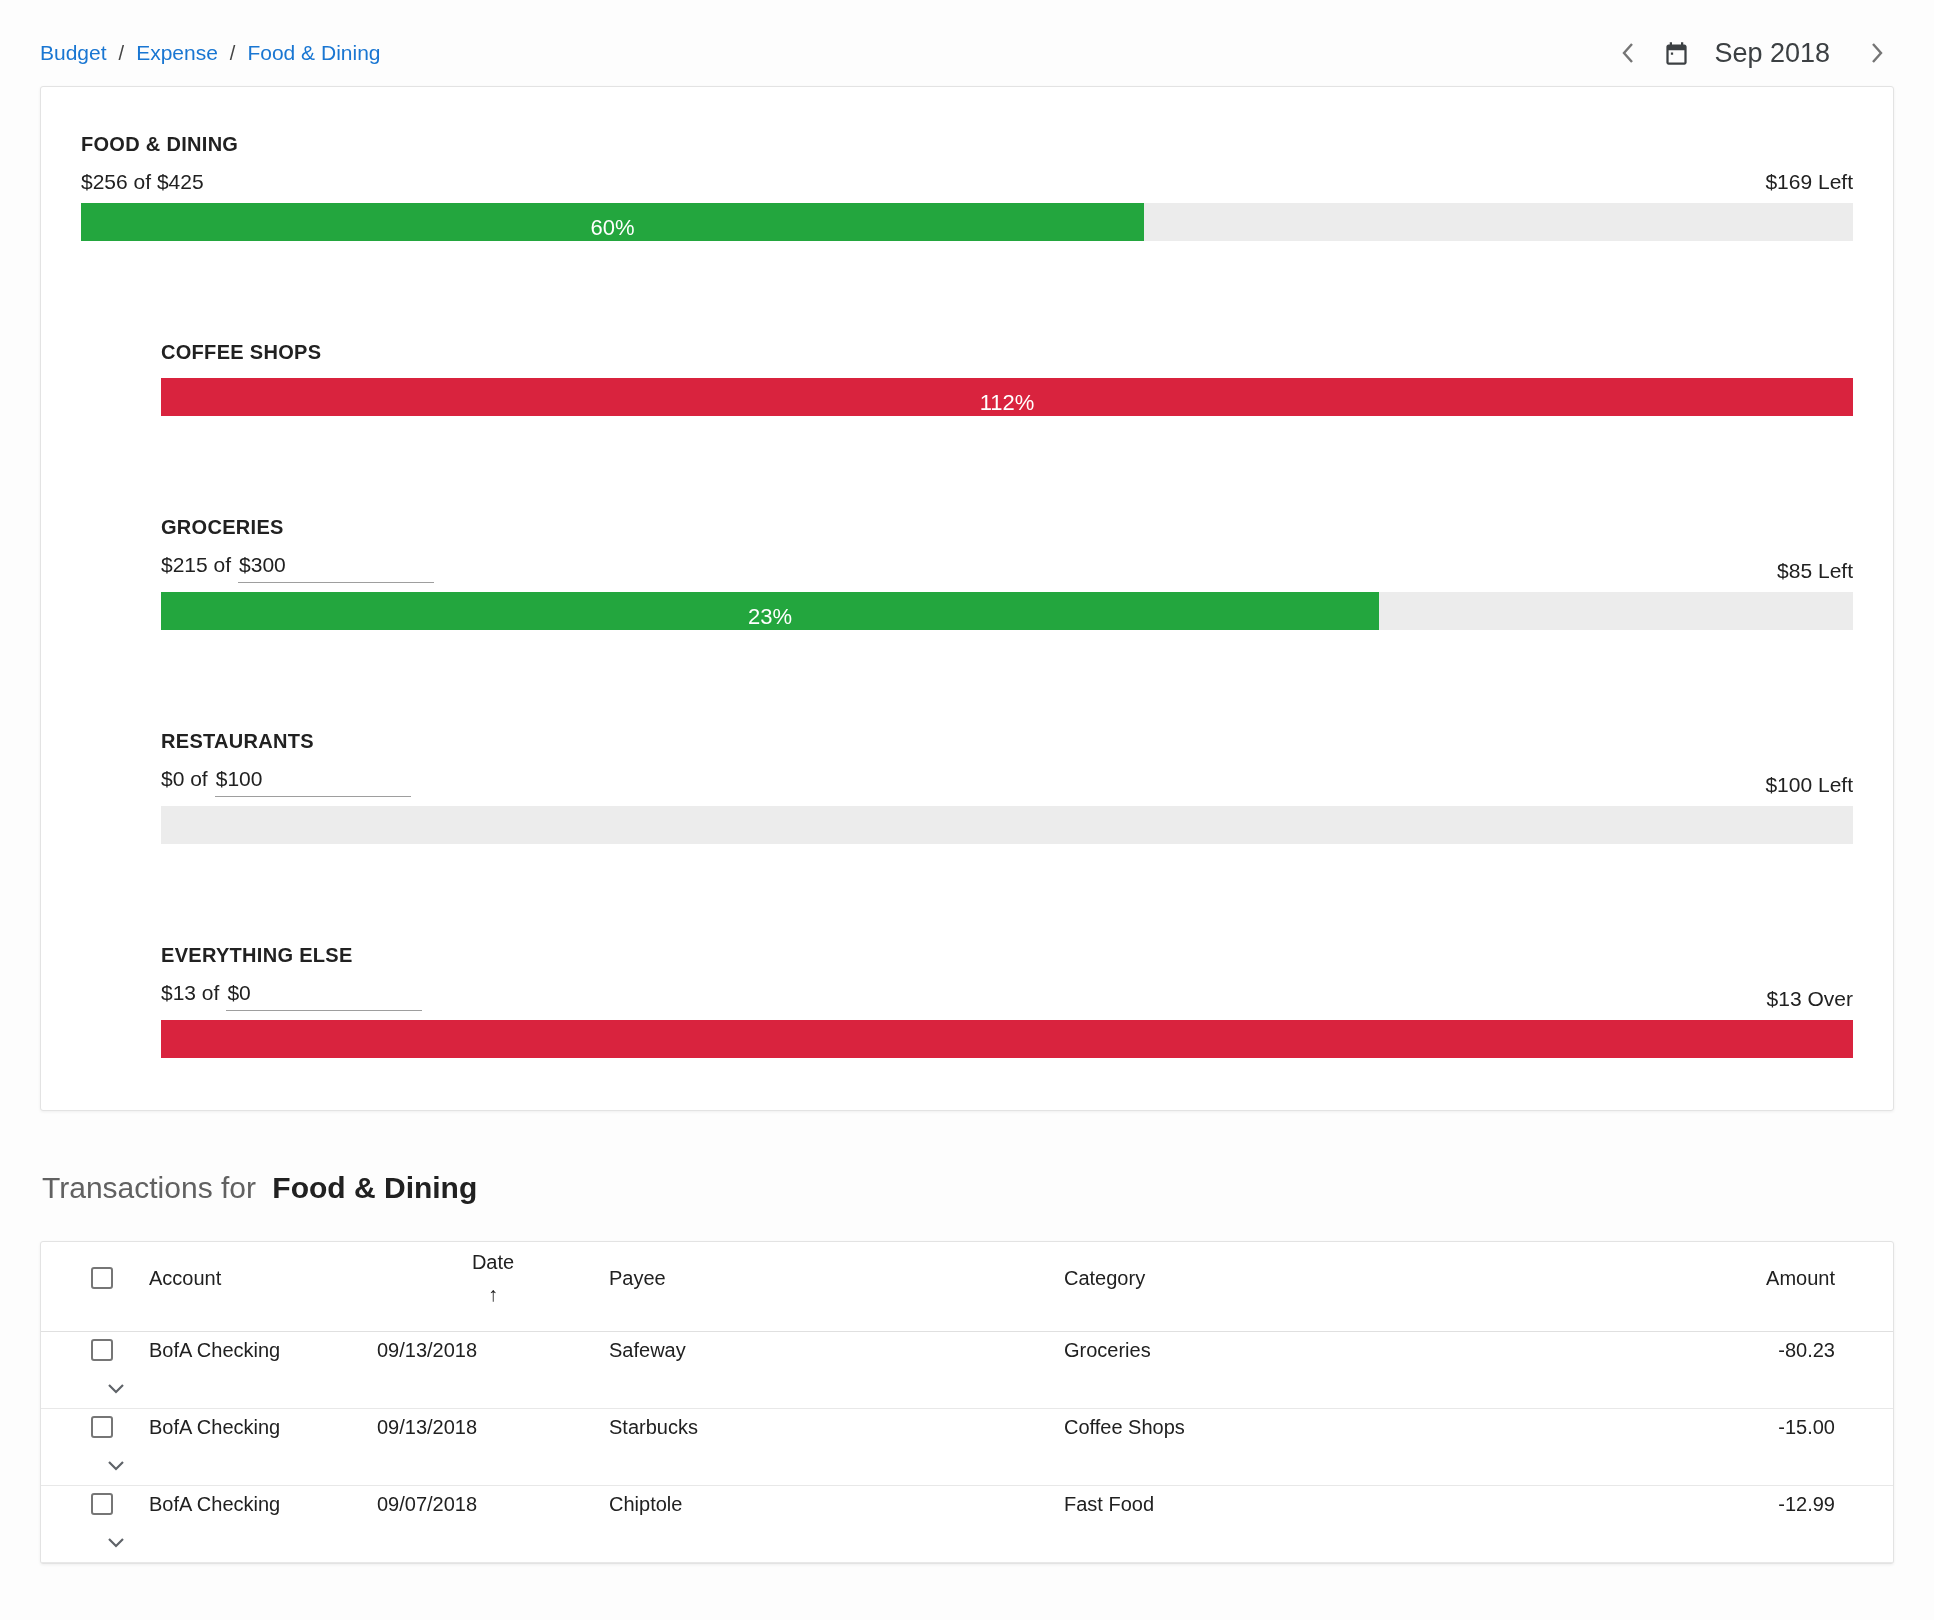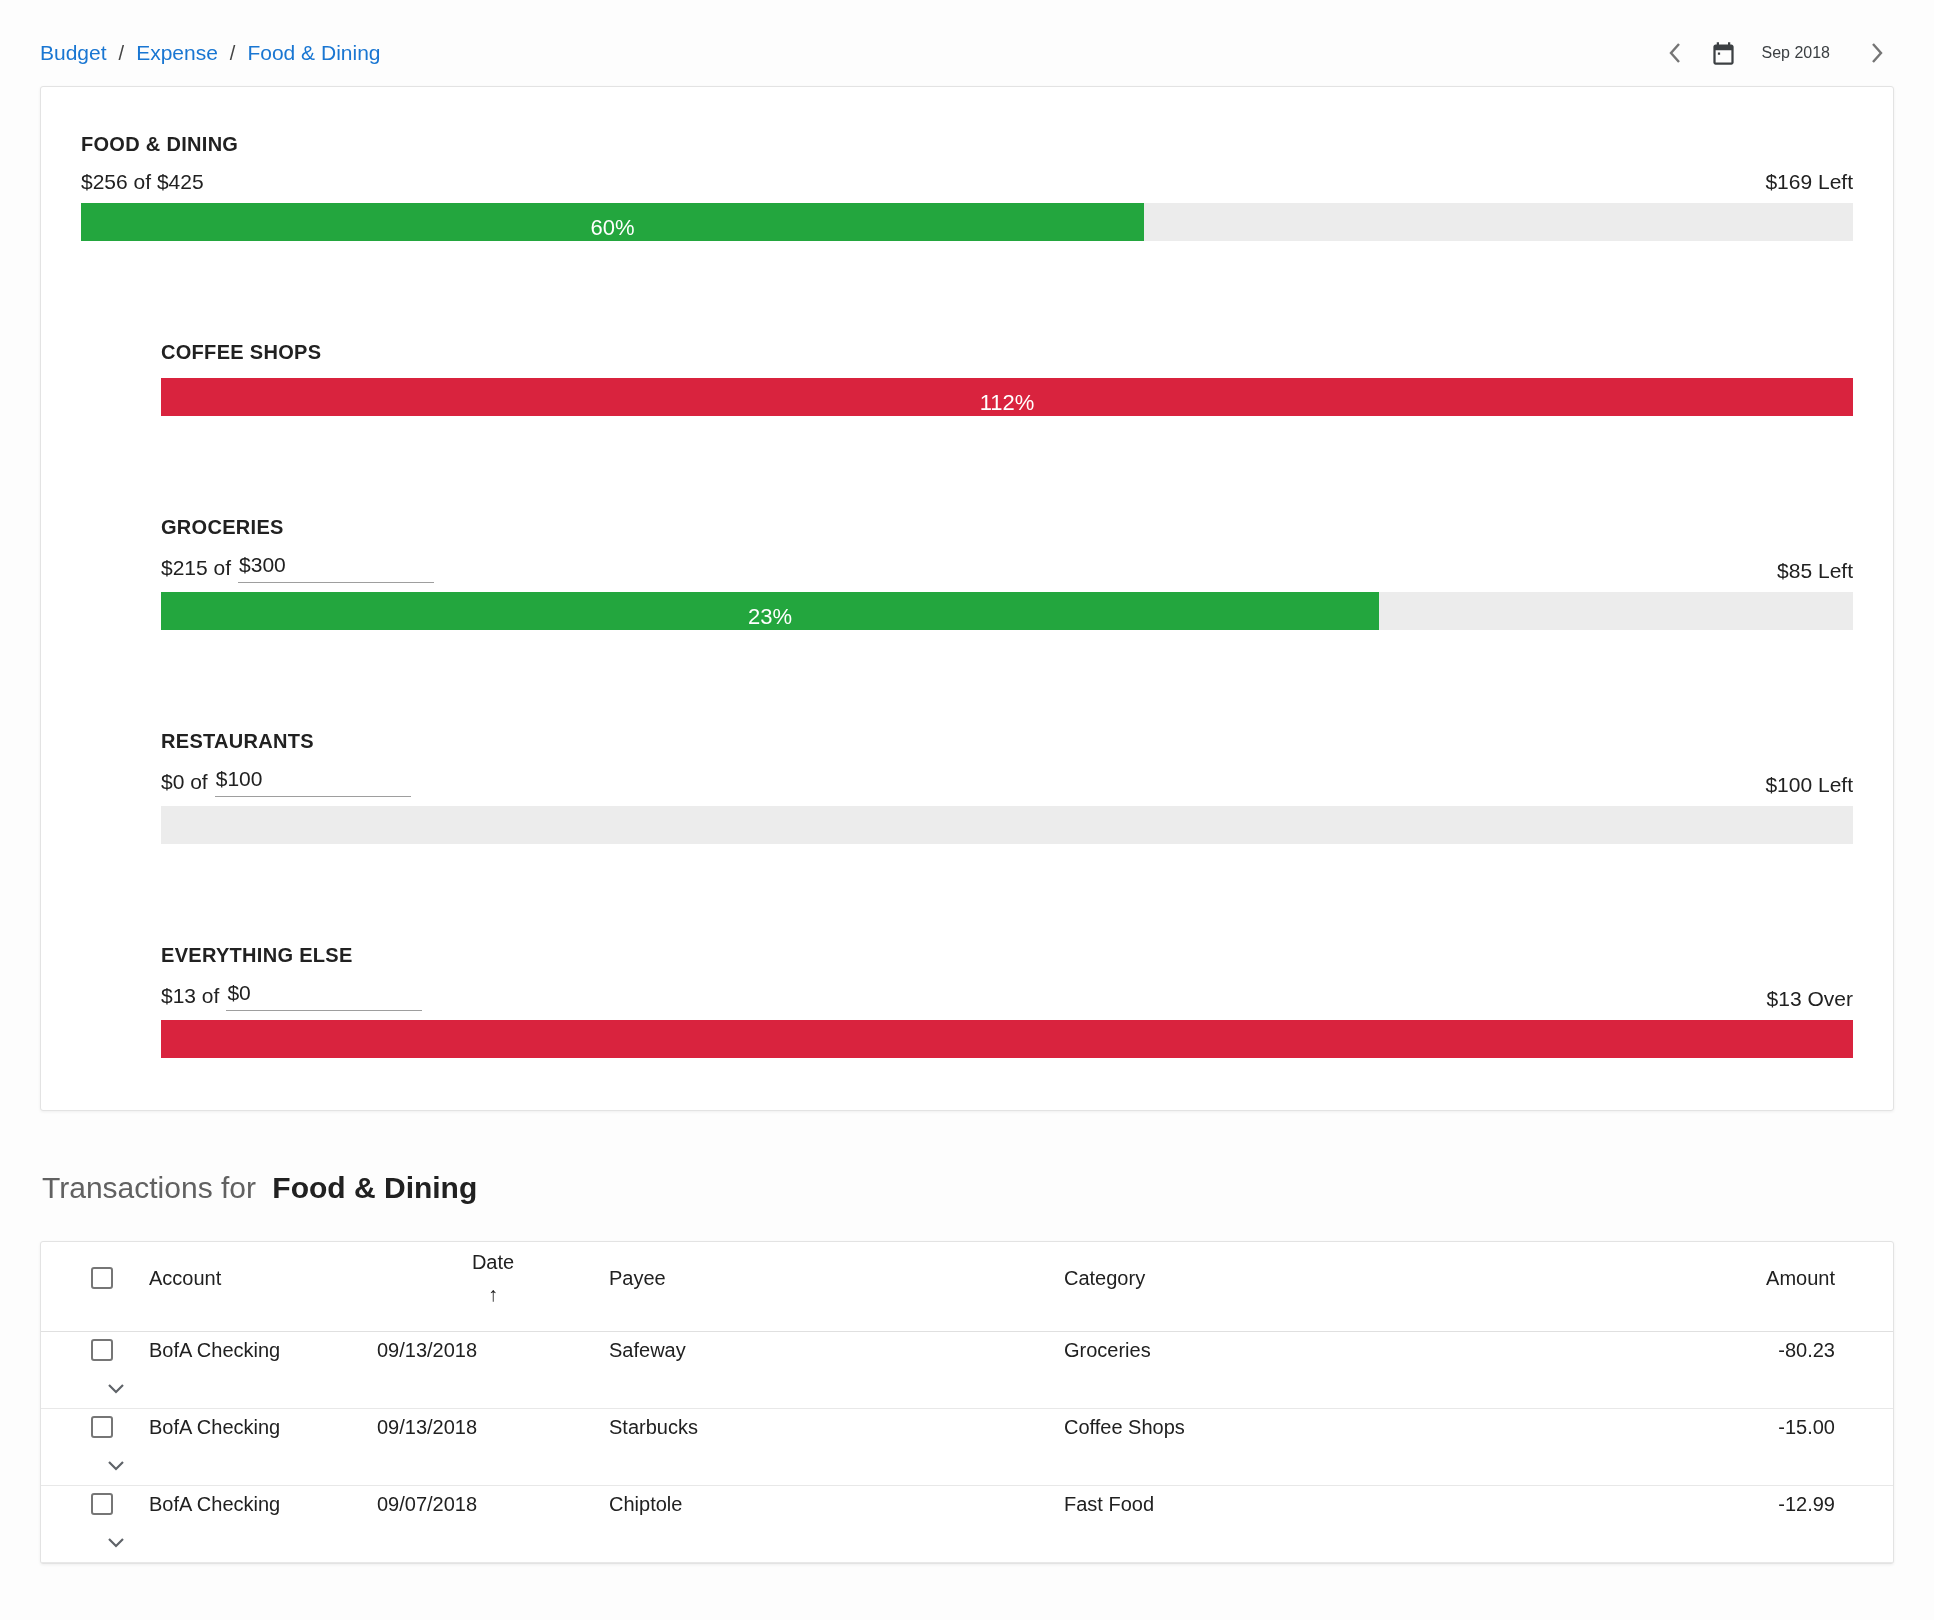--- a/index.html
+++ b/index.html
@@ -17,34 +17,34 @@
     padding: 34px 44px 0 40px; height: 72px;
   }
   .breadcrumb { display: flex; align-items: center; gap: 12px; font-size: 21px; }
   .breadcrumb a { color: #1976d2; text-decoration: none; cursor: pointer; }
   .breadcrumb .sep { color: #444; font-size: 20px; }
   .date-nav { display: flex; align-items: center; gap: 20px; }
   .nav-chevron { background: none; border: none; cursor: pointer; padding: 6px; display: flex; align-items: center; }
   .nav-chevron svg { stroke: #757575; fill: none; stroke-width: 2.4; }
   .cal-btn { background: none; border: none; cursor: pointer; display: flex; align-items: center; padding: 2px; }
   .cal-btn svg { fill: #3c4043; }
-  .date-label { font-size: 16px; color: #3c4043; margin: 0 14px 0 2px; }
+  .date-label { font-size: 27px; color: #3c4043; margin: 0 14px 0 2px; }
 
   
   .card {
     background: #ffffff;
     border: 1px solid #e3e3e3;
     border-radius: 3px;
     box-shadow: 0 1px 3px rgba(0,0,0,0.06);
   }
   .budget-card { margin: 14px 40px 0 40px; padding: 46px 40px 52px 40px; }
 
   .cat-name { font-size: 20px; font-weight: bold; letter-spacing: 0.3px; margin-bottom: 14px; }
   .amounts-row { display: flex; justify-content: space-between; align-items: flex-end; margin-bottom: 9px; font-size: 21px; }
-  .amounts-left { display: flex; align-items: center; }
+  .amounts-left { display: flex; align-items: flex-start; }
   .budget-input {
     border: none; border-bottom: 1px solid #9e9e9e; background: transparent;
     font-family: inherit; font-size: 21px; color: #212121;
     width: 196px; margin-left: 7px; padding: 0 0 5px 1px; outline: none;
   }
   .bar-track { width: 100%; height: 38px; background: #ececec; position: relative; }
   .bar-fill {
     height: 100%; width: 0;
     display: flex; align-items: flex-end; justify-content: center;
   }

